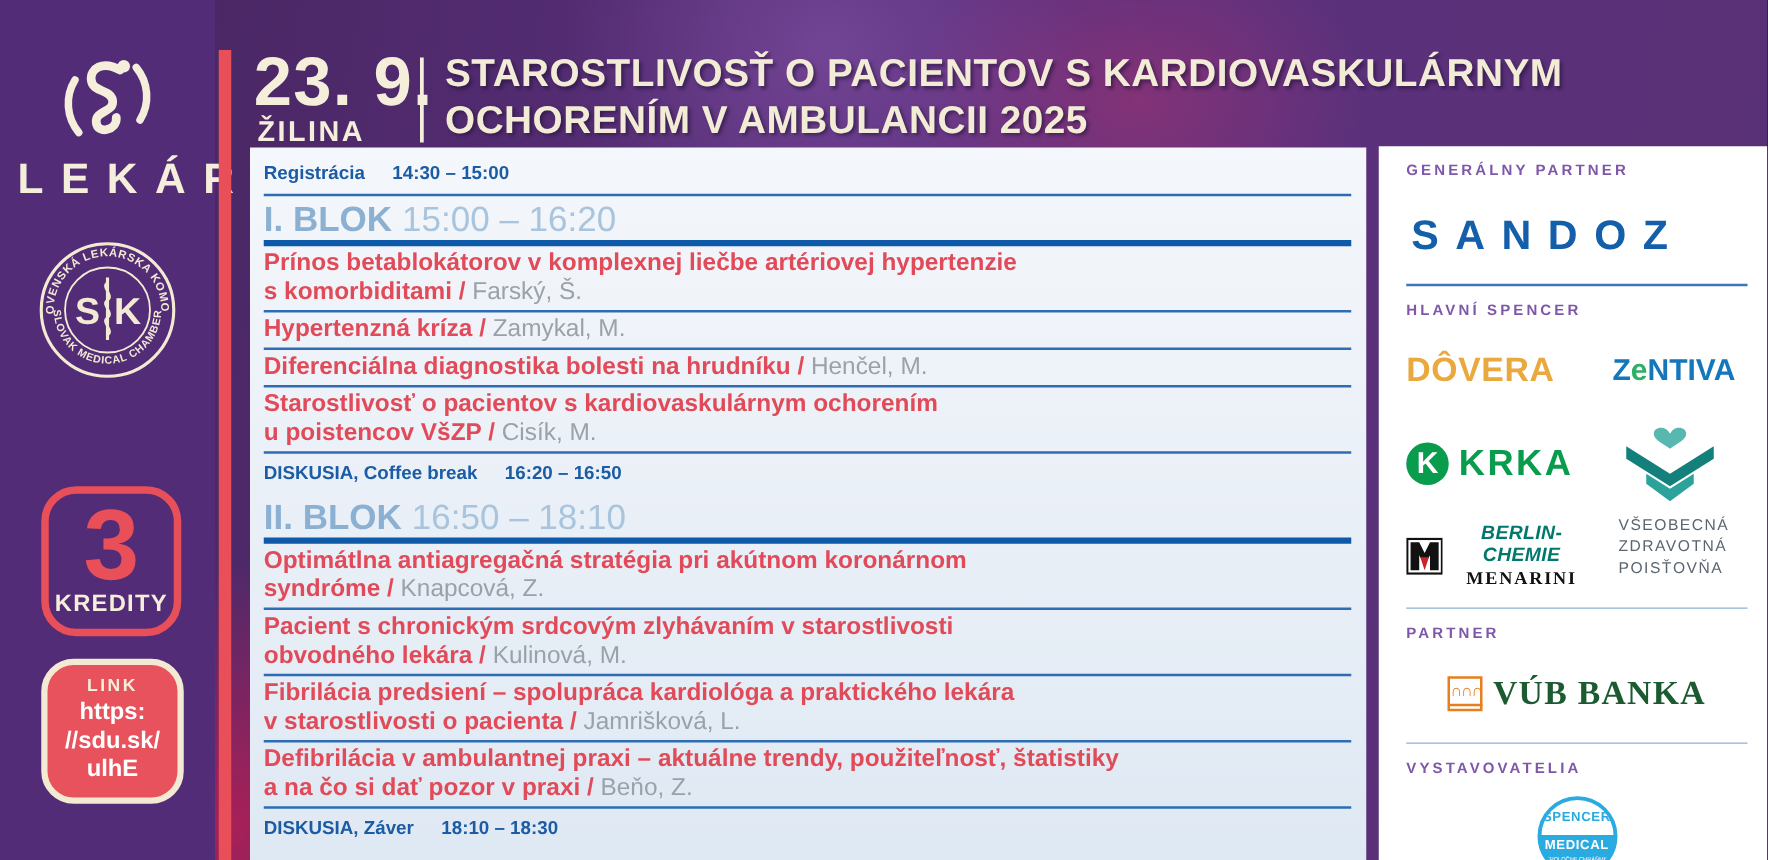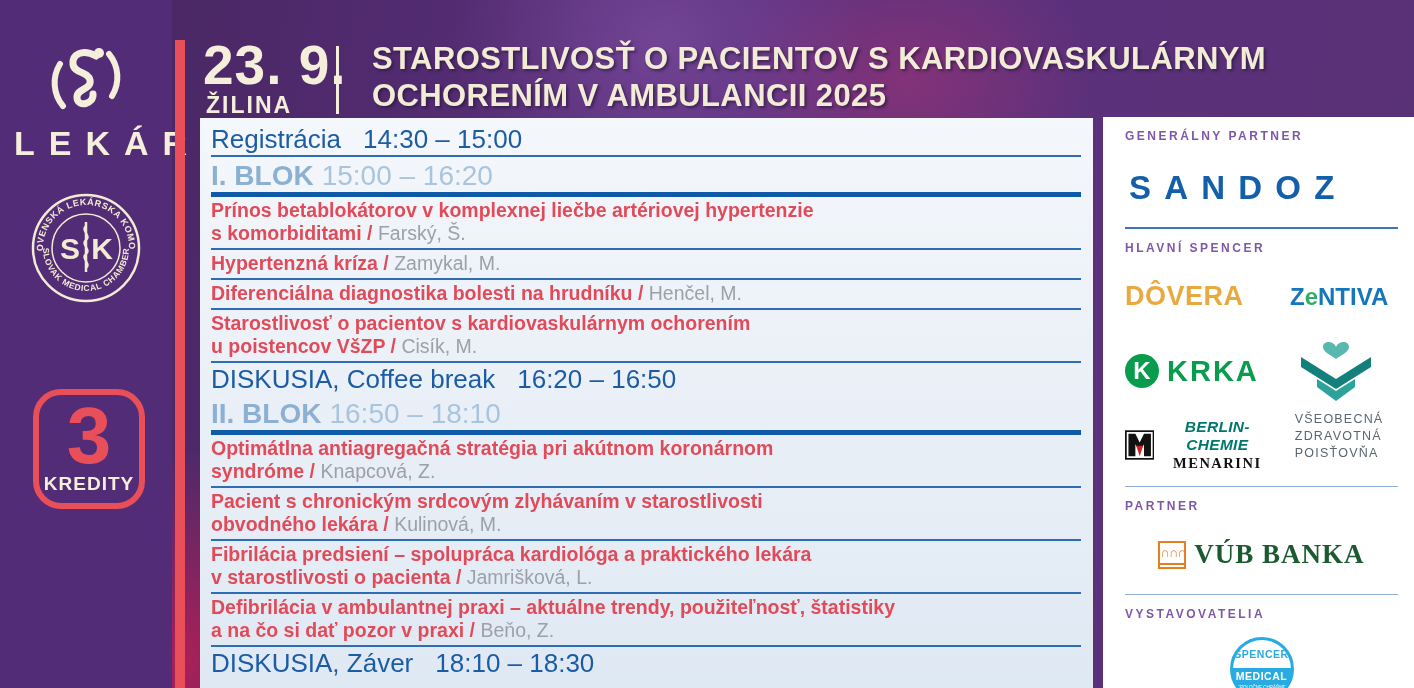--- a/index.html
+++ b/index.html
@@ -27,29 +27,29 @@
     background:#e8525c;border:5px solid #f2ead2;border-radius:26px;box-sizing:border-box;
     text-align:center;cursor:pointer;}
   .linkbadge .lbl{color:#f6efdb;font-size:14px;font-weight:800;letter-spacing:2px;margin-top:8px;}
   .linkbadge .url{color:#ffffff;font-size:19px;font-weight:800;line-height:23px;white-space:pre-line;margin-top:2px;}
   
   .stripe{position:absolute;left:175px;top:40px;width:10px;height:648px;background:#e84f58;}
   
   .date{position:absolute;left:203px;top:33px;color:#f4eeda;font-size:55px;font-weight:800;letter-spacing:1px;}
   .city{position:absolute;left:206px;top:92px;color:#f4eeda;font-size:23px;font-weight:800;letter-spacing:2px;}
   .hdiv{position:absolute;left:336px;top:46px;width:3px;height:68px;background:#f4eeda;}
-  .title{position:absolute;left:372px;top:40px;color:#f2ecd6;font-size:31px;font-weight:800;
+  .title{position:absolute;left:356px;top:40px;color:#f2ecd6;font-size:31px;font-weight:800;
     line-height:37px;letter-spacing:0.4px;text-shadow:2px 2px 3px rgba(35,18,55,0.6);}
   
   .program{position:absolute;left:200px;top:118px;width:893px;height:570px;box-sizing:border-box;
     padding:5px 12px 0 11px;overflow:hidden;
     background:linear-gradient(180deg,#f4f7fb 0%,#e9eff7 55%,#dfe9f3 100%);}
   .row{border-bottom:2px solid #2e6db4;}
   .row.no-divider{border-bottom:none;}
-  .row-session{padding:4px 0 4px;color:#1b5ca5;font-weight:400;font-size:26px;line-height:24px;}
+  .row-session{padding:4px 0 4px;color:#1b5ca5;font-weight:700;font-size:15px;line-height:24px;}
   .row-session .r-time{margin-left:22px;}
   .row-block{padding:3px 0 0;font-size:28px;line-height:32px;border-bottom:5px solid #0f59a9;}
   .row-block .r-label{color:#8cb0d2;font-weight:800;}
   .row-block .r-time{color:#a9c4dd;font-weight:400;margin-left:8px;}
   .row-talk{padding:2px 0 3px;font-size:19.5px;line-height:23px;}
   .t-title{color:#e14b59;font-weight:800;white-space:pre-line;}
   .t-slash{color:#e14b59;font-weight:800;}
   .t-speaker{color:#9aa1a9;font-weight:400;}
   
   .partners{position:absolute;left:1103px;top:117px;width:311px;height:571px;background:#ffffff;
@@ -121,20 +121,26 @@
       <path d="M56,34 C50,38 62,44 56,48 C50,52 62,58 56,62 C50,66 62,72 56,76" fill="none" stroke="#f2ead2" stroke-width="2"></path>
       <text x="40" y="67" font-size="30" font-weight="bold" fill="#f2ead2" text-anchor="middle">S</text>
       <text x="72" y="67" font-size="30" font-weight="bold" fill="#f2ead2" text-anchor="middle">K</text>
     </svg>
 
     <div class="credits">
       <div class="num">3</div>
       <div class="lbl">KREDITY</div>
     </div>
 
+    <div class="linkbadge">
+      <div class="lbl">LINK</div>
+      <div class="url">https:
+//sdu.sk/
+ulhE</div>
+    </div>
   </div>
 
   <div class="stripe"></div>
 
   <div class="date">23. 9.</div>
   <div class="city">ŽILINA</div>
   <div class="hdiv"></div>
   <div class="title">
     <div>STAROSTLIVOSŤ O PACIENTOV S KARDIOVASKULÁRNYM</div>
     <div>OCHORENÍM V AMBULANCII 2025</div>

